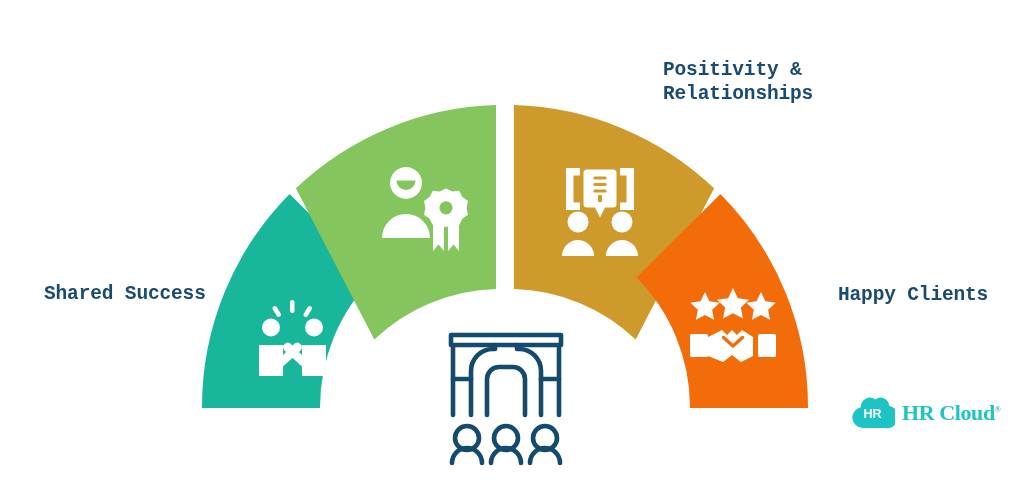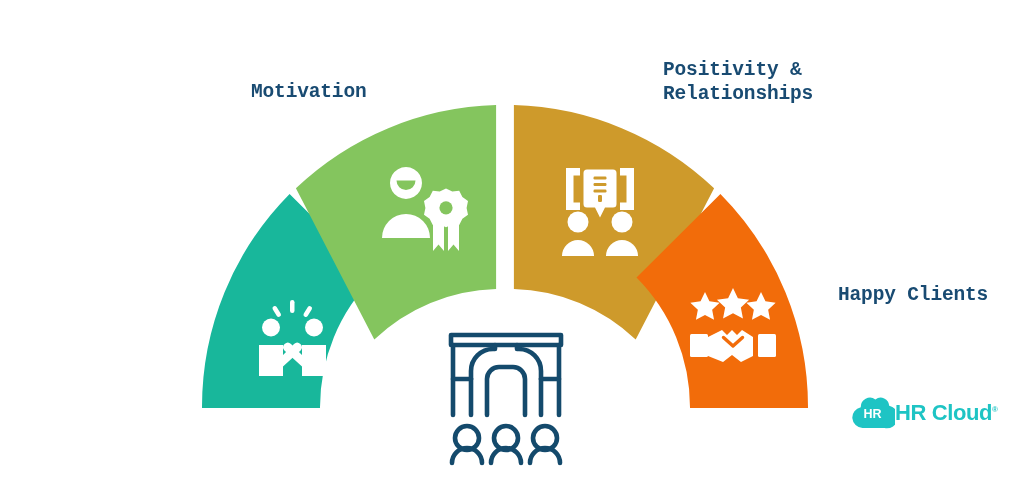--- a/index.html
+++ b/index.html
@@ -70,30 +70,31 @@
     text-align: left;
   }
 
   
   #brand-logo {
     position: absolute;
     left: 851px;
     top: 396px;
     display: flex;
     align-items: center;
+    gap: 7px;
   }
   #brand-logo .logo-mark {
     position: relative;
     width: 44px;
     height: 33px;
     display: block;
   }
   #brand-logo .logo-wordmark {
     color: #1EC4C4;
-    font-family: Liberation Sans, sans-serif;
+    font-family: Liberation Serif, serif;
     font-weight: bold;
     font-size: 22px;
     letter-spacing: -0.4px;
     line-height: 1;
     position: relative;
     white-space: nowrap;
   }
   #brand-logo .logo-reg {
     font-size: 8px;
     vertical-align: super;
@@ -218,22 +219,22 @@
 
       <circle cx="18" cy="105" r="12"></circle>
       <path d="M 3,130 a 15,15 0 0 1 30,0"></path>
       <circle cx="57" cy="105" r="12"></circle>
       <path d="M 42,130 a 15,15 0 0 1 30,0"></path>
       <circle cx="96" cy="105" r="12"></circle>
       <path d="M 81,130 a 15,15 0 0 1 30,0"></path>
     </g>
   </svg>
 
-
-  <div class="seg-label" id="label-motivation">Motivation</div>
+  <div class="seg-label" id="label-shared-success">Shared Success</div>
+
 
   <div class="seg-label" id="label-positivity">Positivity &amp;
 Relationships</div>
 
   <div class="seg-label" id="label-happy-clients">Happy Clients</div>
 
   <div id="brand-logo">
     <span class="logo-mark">
       <svg viewBox="0 0 44 33" width="44" height="33">
         <path d="M 11.5,32 A 10.5,10.5 0 0 1 9.8,11.2 A 9.2,9.2 0 0 1 24.4,3.4

